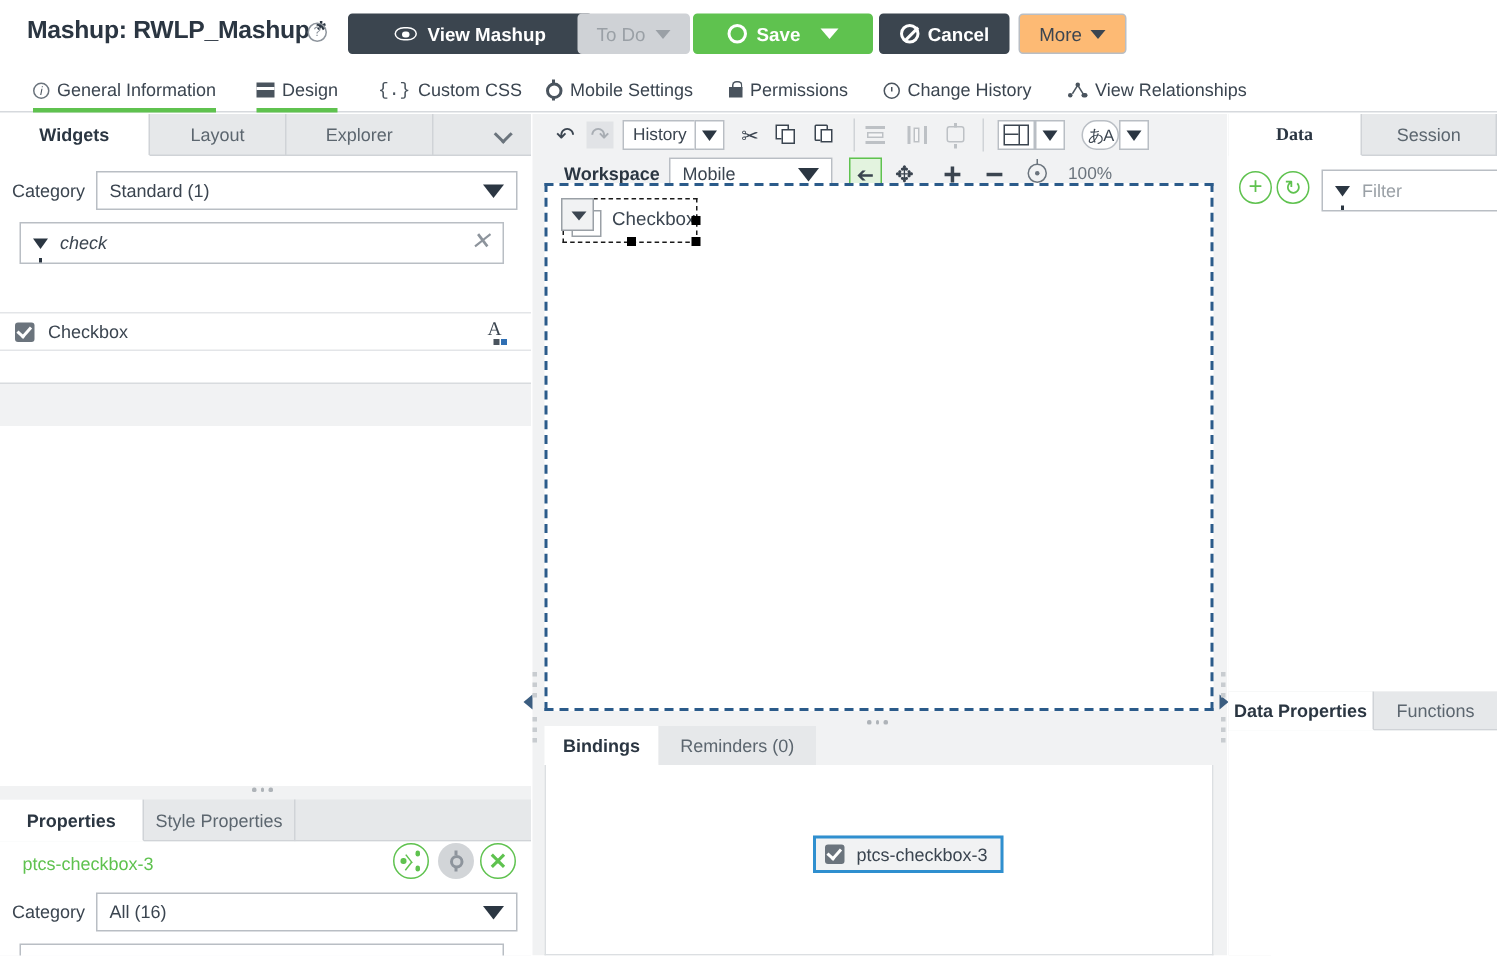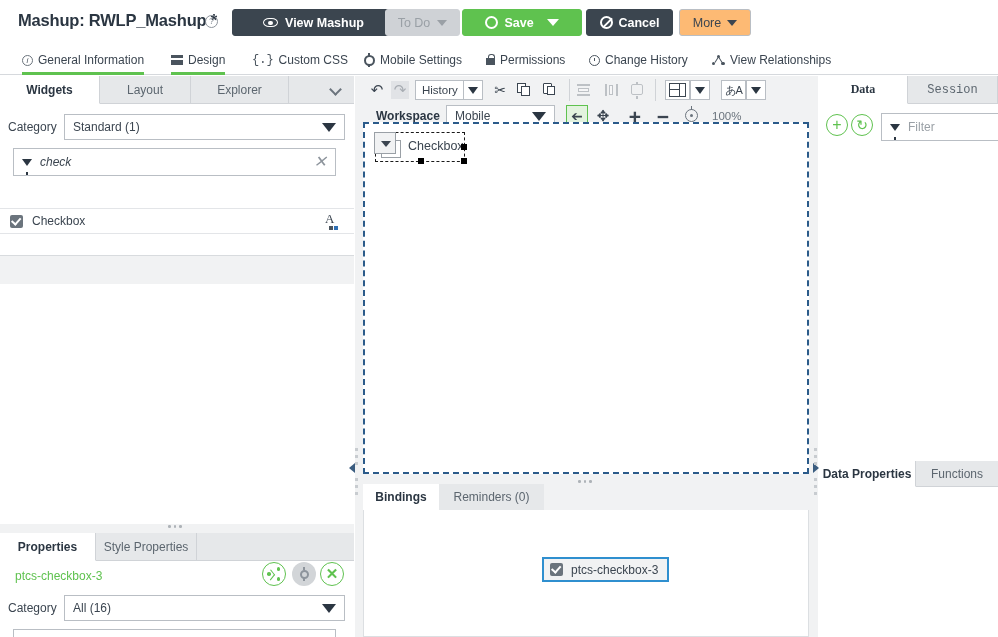--- a/index.html
+++ b/index.html
@@ -604,21 +604,21 @@
             <b></b>
           </span>
       </span>
       <span class="sep-tb" style="left:300px; top:0; height:22px;"></span>
       <span class="tb-btn dd-box" style="left:310px; top:1px; width:25px;">
         <span class="panel-ico"></span>
       </span>
       <span class="tb-btn dd-box" style="left:335px; top:1px;">
         <span class="dd-tri"></span>
       </span>
-      <span class="tb-btn dd-box" style="left:366px; top:1px; width:25px;">
+      <span class="tb-btn dd-box" style="left:366px; top:1px; width:25px;border-radius:10px;">
         <span class="lang-ico">あA</span>
       </span>
       <span class="tb-btn dd-box" style="left:391px; top:1px;">
         <span class="dd-tri"></span>
       </span>
     </div>
 
     <div class="tb-row" style="top:29px;">
       <span class="tb-row2-label" style="left:21px; top:4px;">Workspace</span>
       <span class="select" style="position:absolute; left:91px; top:0; width:109px; height:22px;">
@@ -696,21 +696,21 @@
         <span>ptcs-checkbox-3</span>
       </div>
     </div>
   </div>
 
   <div class="right-panel">
     <div class="tabstrip">
       <div class="tab active" style="left:0; width:89px;font-family:Liberation Serif, serif;">
         <span>Data</span>
       </div>
-      <div class="tab" style="left:89px; width:90px;font-family:Liberation Mono, monospace;">
+      <div class="tab" style="left:89px; width:90px;">
         <span>Session</span>
       </div>
     </div>
     <div class="data-body">
       <div class="circ-green" style="left:7px;">+</div>
       <div class="circ-green" style="left:32px; font-size:14px;">↻</div>
       <div class="filterbox" style="position:absolute; left:62px; top:9px; width:125px;">
         <span class="funnel"></span>
         <span style="flex:1; color:#9aa0a6;">Filter</span>
       </div>

